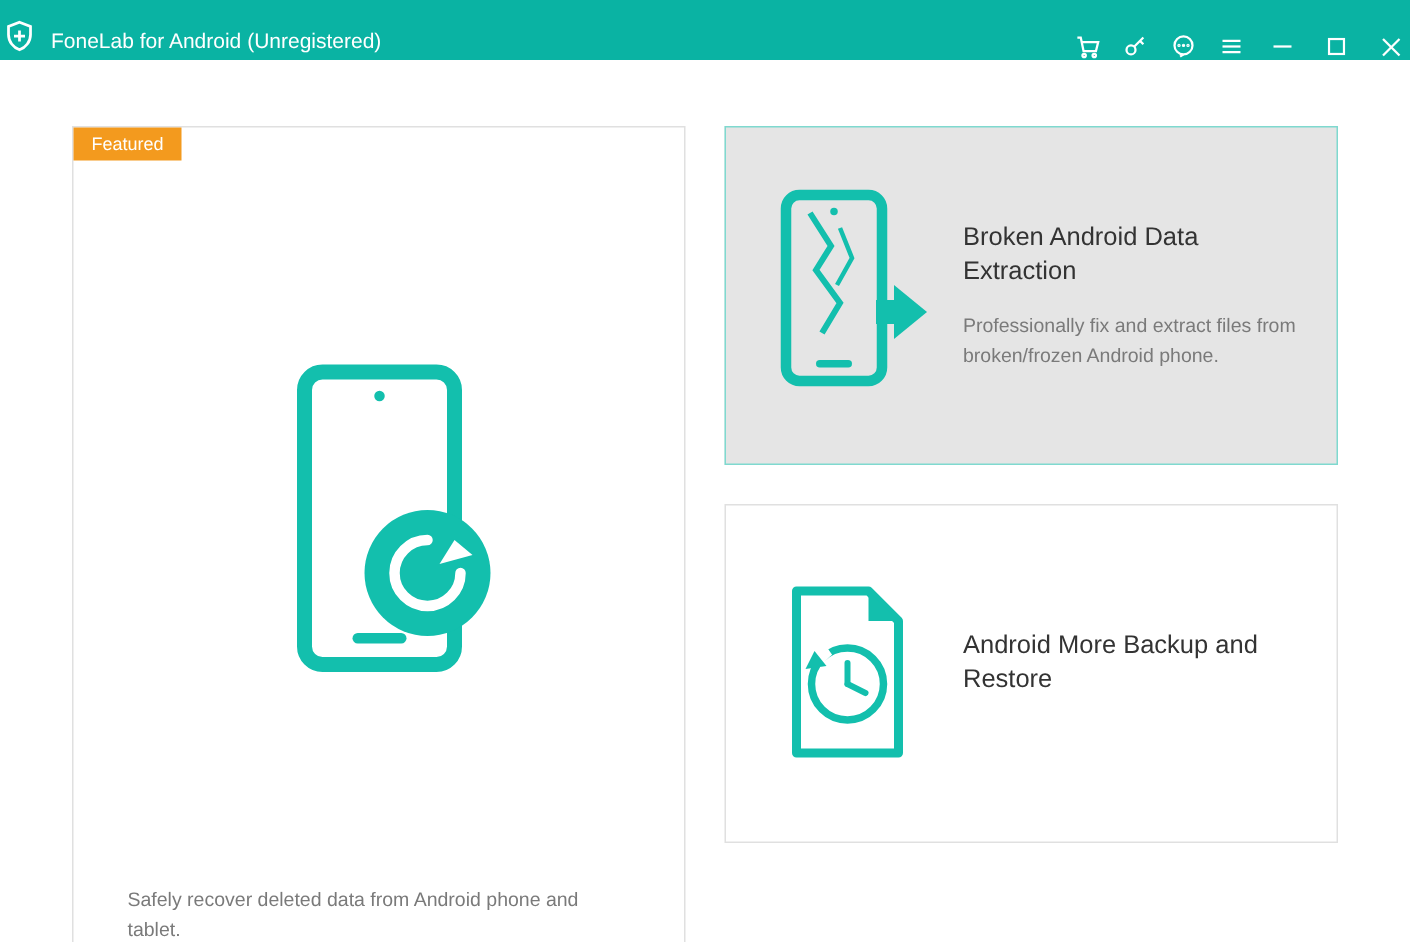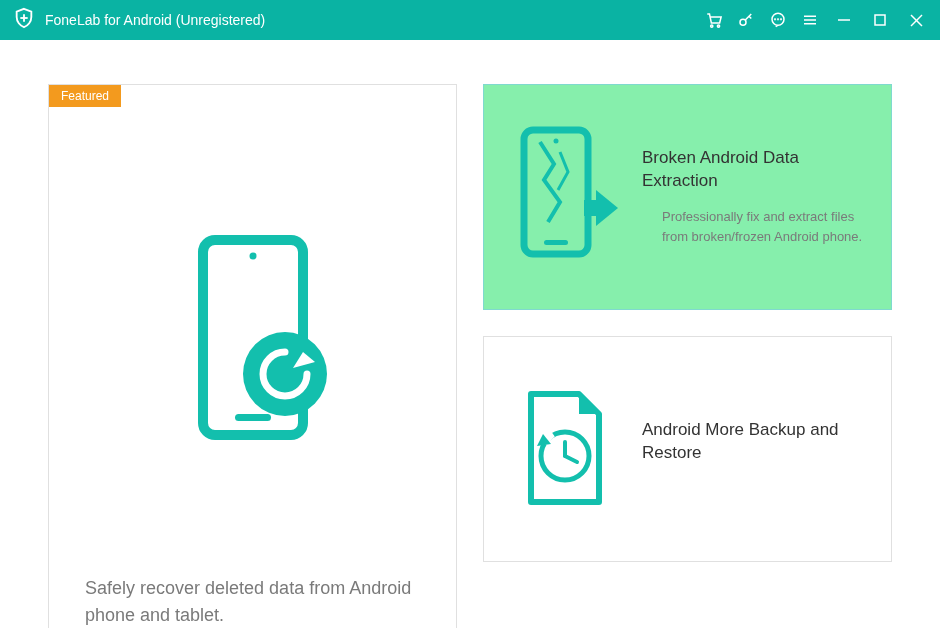--- a/index.html
+++ b/index.html
@@ -1,38 +1,38 @@
 <!DOCTYPE html>
 <html><head>
 <meta charset="utf-8">
 <style>
 * { margin: 0; padding: 0; box-sizing: border-box; }
 body { font-family: "Segoe UI", Arial, sans-serif; background: #fff; width: 940px; height: 628px; overflow: hidden; }
-.titlebar { height: 40px; background: #0ab3a3; display: flex; align-items: center; padding: 0 13px; color: #fff; }
+.titlebar { height: 40px; background: #0ab3a3; display: flex; align-items: flex-end; padding: 0 2px; color: #fff; }
 .logo { display: flex; align-items: center; gap: 10px; }
 .title { font-size: 14px; font-weight: 400; }
 .titlebar-spacer { flex: 1; }
 .titlebar-icons { display: flex; align-items: center; gap: 14px; }
 .titlebar-icons .ico { width: 18px; height: 18px; display: flex; align-items: center; justify-content: center; cursor: pointer; }
 .titlebar-icons .win-ico { width: 22px; display: flex; align-items: center; justify-content: center; cursor: pointer; font-size: 18px; }
 .content { padding: 44px 48px 20px 48px; display: flex; gap: 26px; }
 .left-col { width: 416px; }
 .right-col { width: 416px; display: flex; flex-direction: column; gap: 26px; }
 .card { border: 1px solid #e0e0e0; background: #fff; position: relative; cursor: pointer; }
 .card.large { height: 570px; padding: 28px 36px 24px 36px; display: flex; flex-direction: column; }
 .card.small { height: 226px; padding: 24px 26px; display: flex; align-items: center; gap: 22px; }
-.card.small.highlight { background: #86efac; border: 1px solid #7fd9cf; }
+.card.small.highlight { background: #e5e5e5; border: 1px solid #7fd9cf; }
 .featured { position: absolute; top: 0; left: 0; background: #f39a1e; color: #fff; font-size: 12px; padding: 4px 12px; }
 .large .icon-wrap { flex: 1; display: flex; align-items: center; justify-content: center; padding-bottom: 10px; padding-top: 10px; }
 .large .card-title { font-size: 19px; color: #333; font-weight: 400; margin-bottom: 14px; }
-.large .card-desc { font-size: 18px; color: #7a7a7a; line-height: 1.5; }
+.large .card-desc { font-size: 13px; color: #7a7a7a; line-height: 1.5; }
 .small .icon-col { flex: 0 0 110px; display: flex; align-items: center; justify-content: center; }
 .small .text-col { flex: 1; }
 .small .card-title { font-size: 17px; color: #333; font-weight: 400; margin-bottom: 14px; line-height: 1.35; }
-.small .card-desc { font-size: 13px; color: #7a7a7a; line-height: 1.55; margin-left: 20px; }
+.small .card-desc { font-size: 13px; color: #7a7a7a; line-height: 1.55; }
 .more-row { display: flex; justify-content: flex-end; padding-right: 48px; padding-top: 8px; }
 .more-link { display: flex; align-items: center; gap: 8px; color: #0ab3a3; font-size: 17px; cursor: pointer; }
 </style>
 </head>
 <body>
 
 <div class="titlebar">
   <div class="logo">
     <span class="ico">
       <svg width="22" height="22" viewBox="0 0 24 24" fill="none" stroke="#fff" stroke-width="2">

